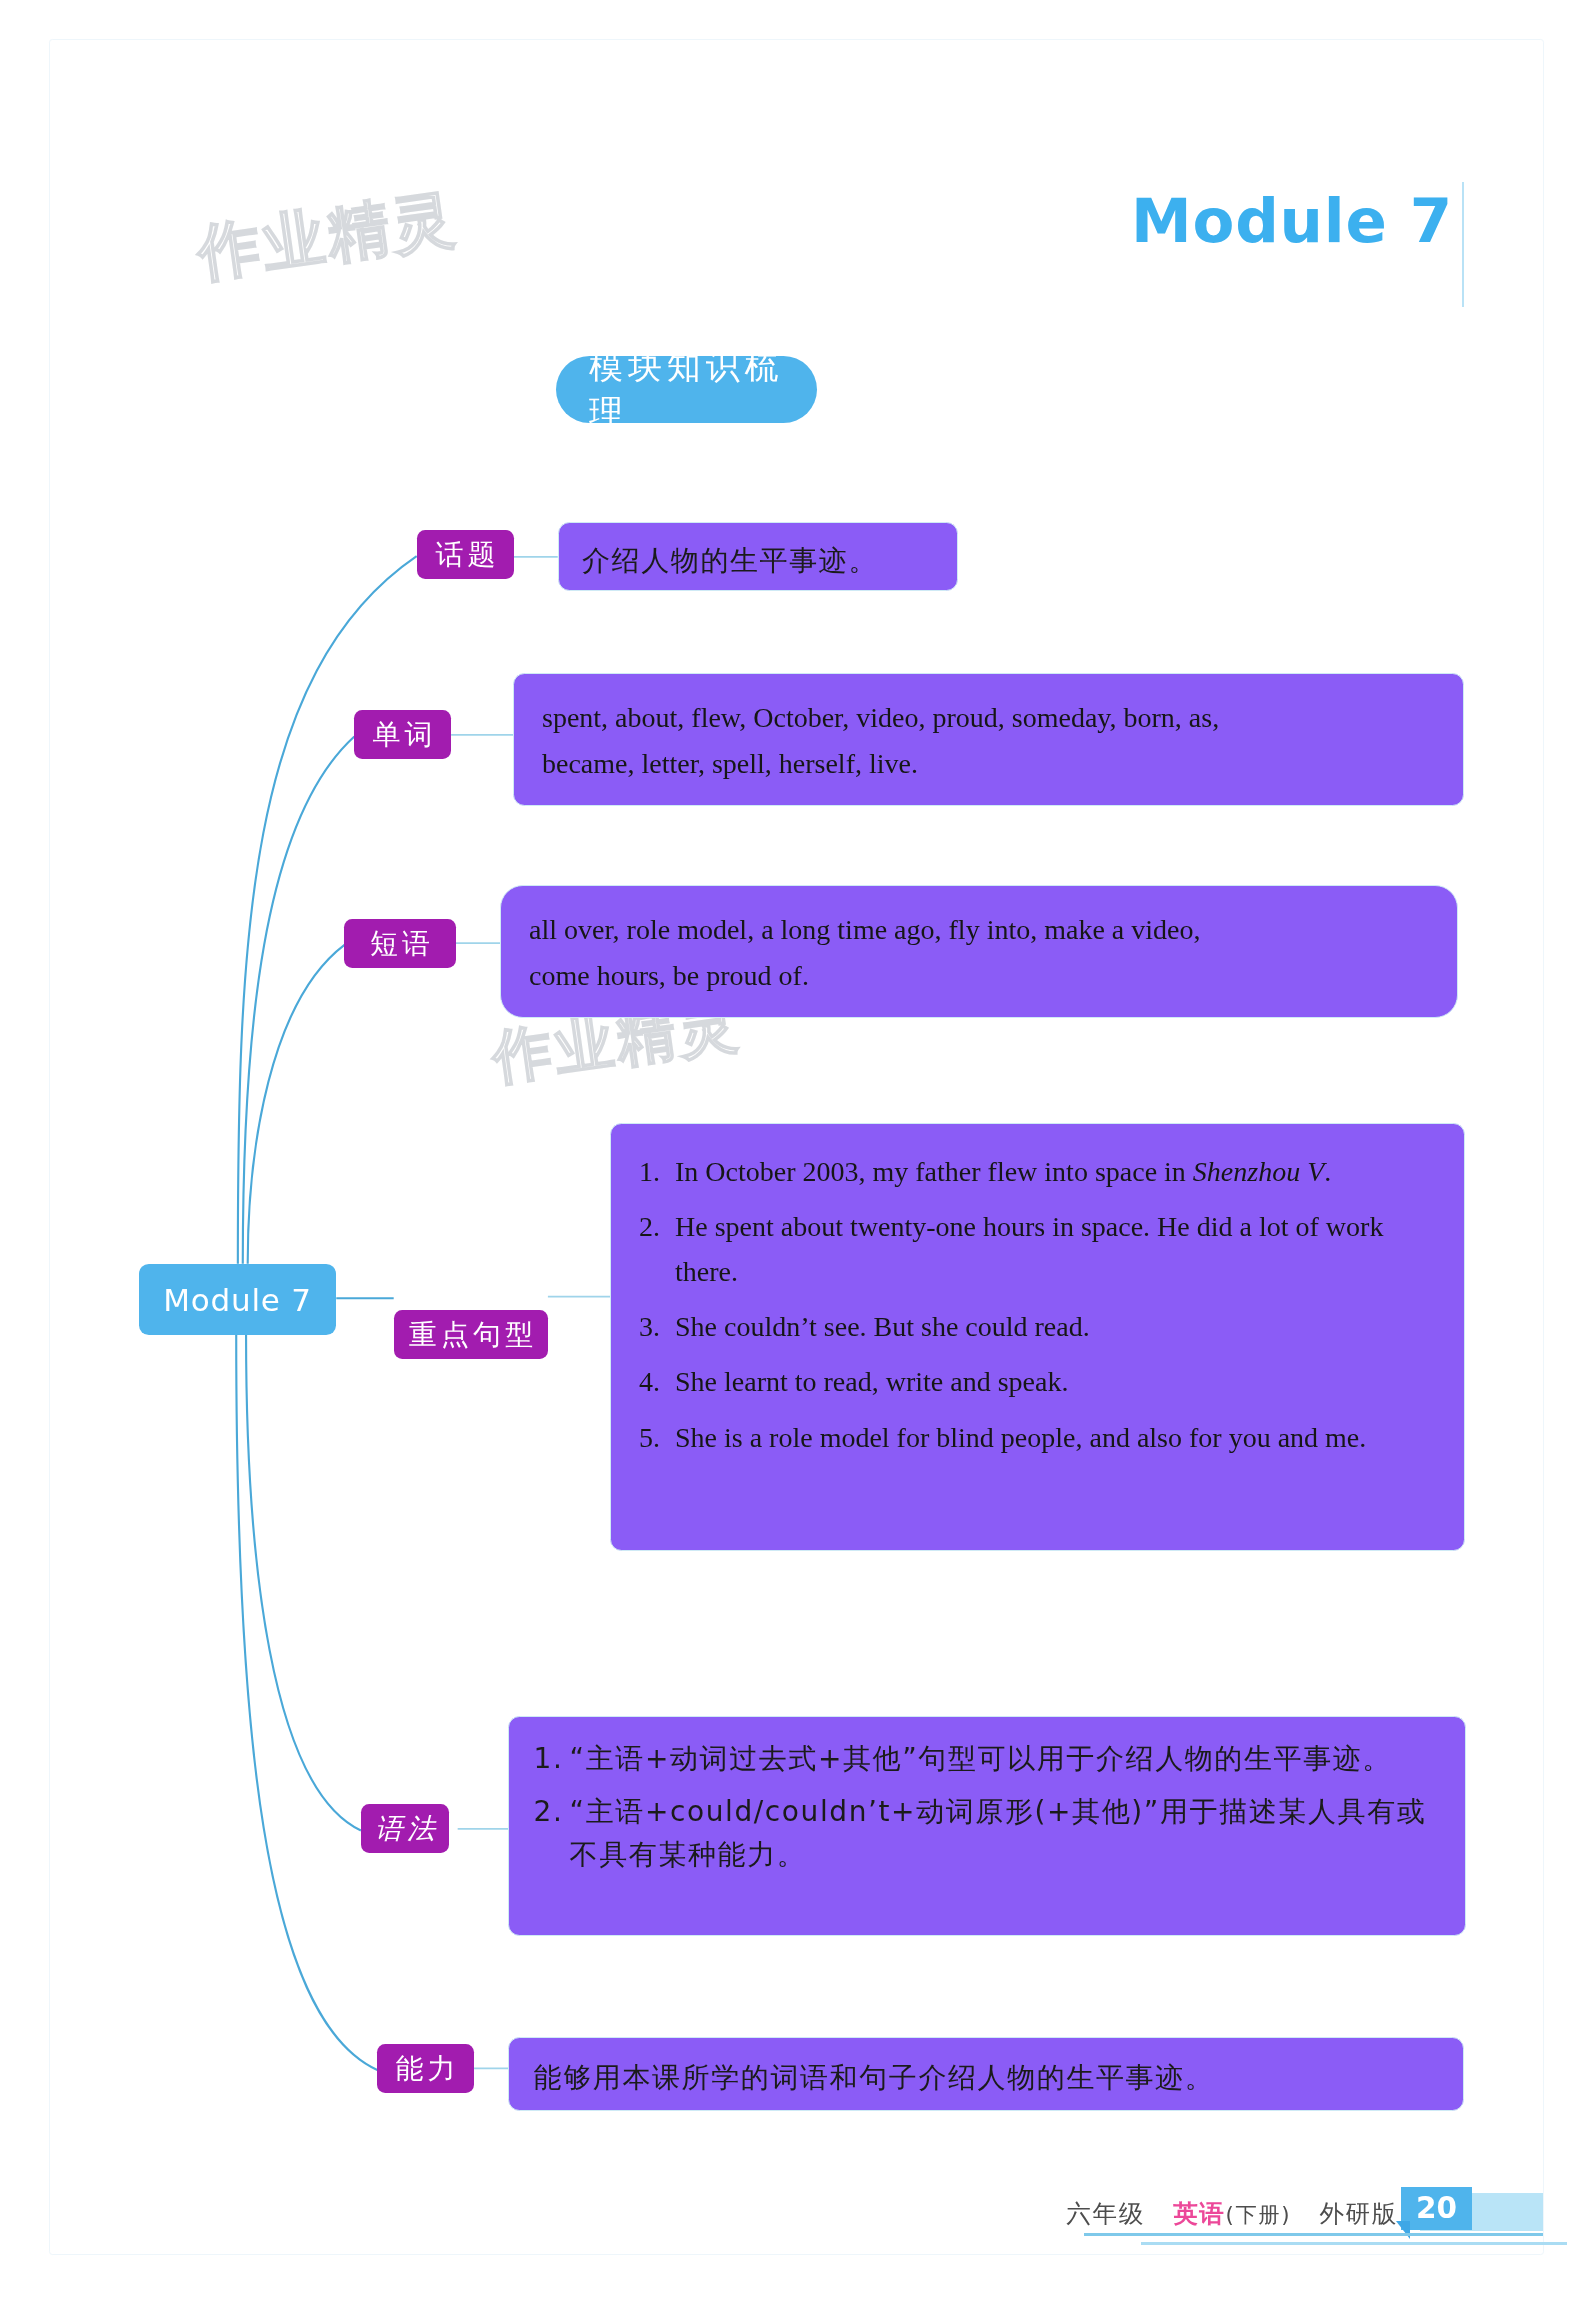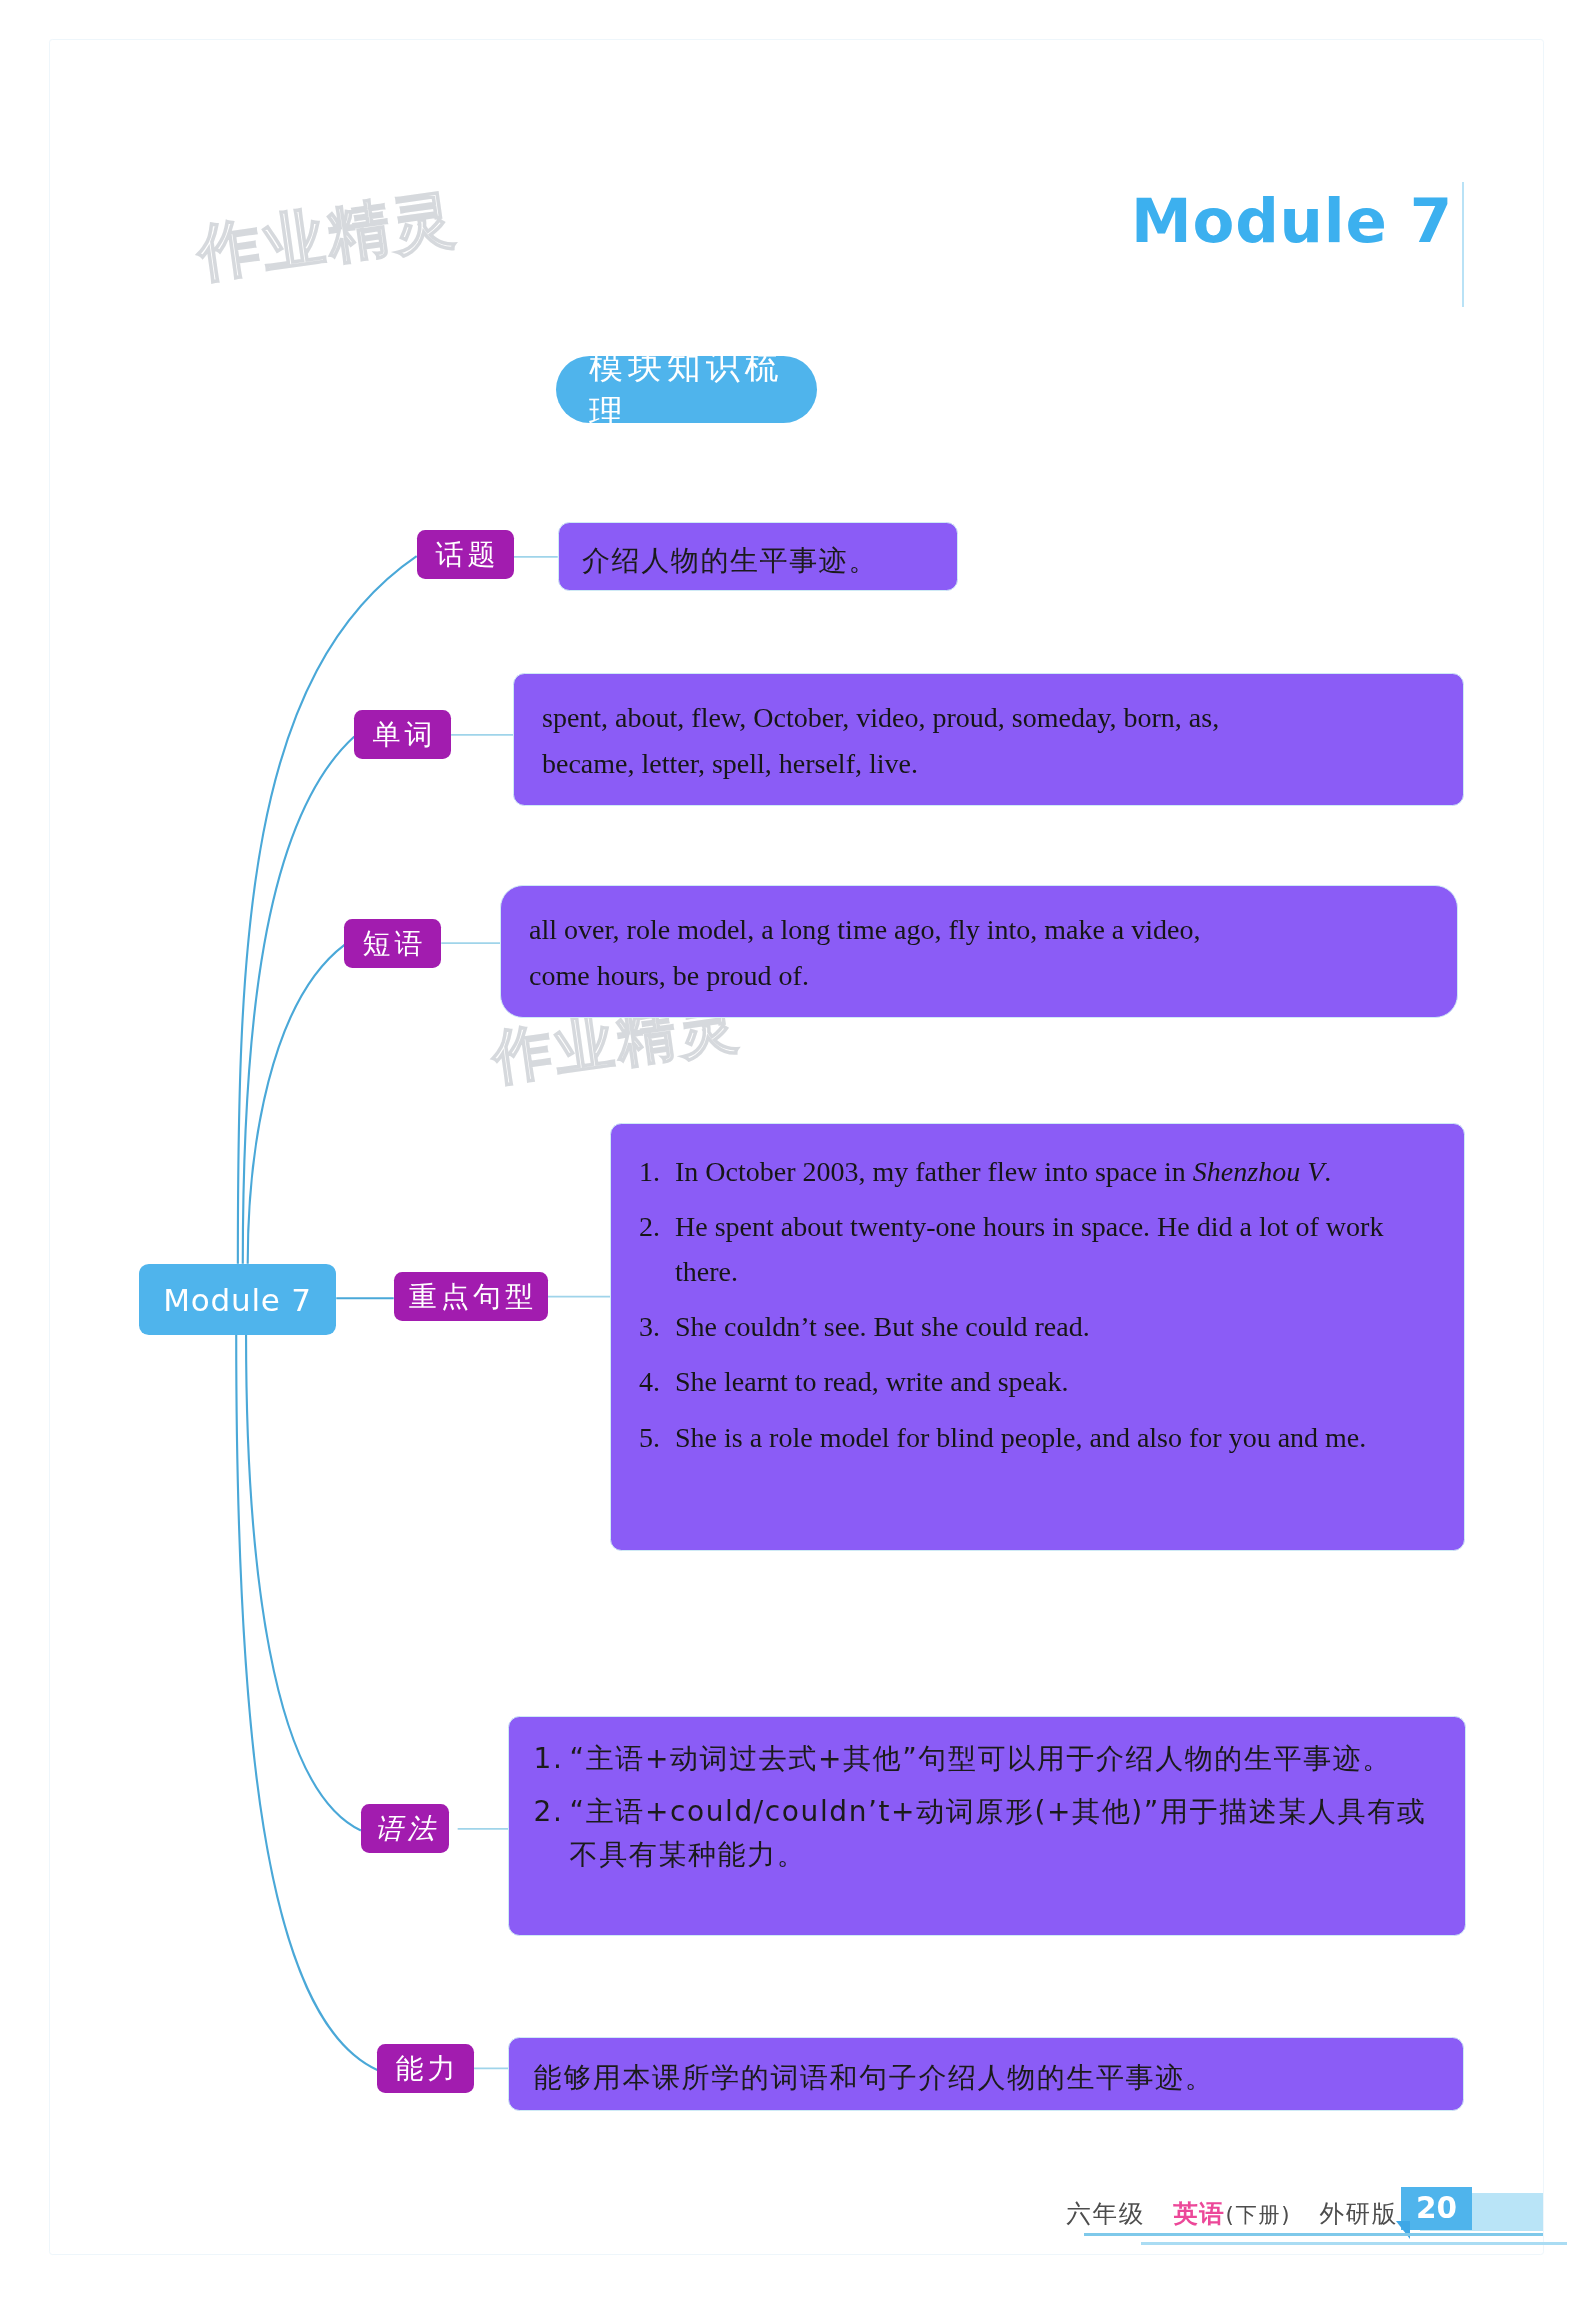--- a/index.html
+++ b/index.html
@@ -128,22 +128,22 @@
     color: #ffffff;
     font-family: "DejaVu Sans", sans-serif;
     font-size: 28px;
     letter-spacing: 4.1px;
     text-indent: 4.1px;
     height: 49px;
     box-sizing: border-box;
   }
   .lbl-topic     { left: 417px; top: 530px;  width: 97px; }
   .lbl-words     { left: 354px; top: 710px;  width: 97px; }
-  .lbl-phrases   { left: 344px; top: 919px; width: 97px; }
-  .lbl-sentences { left: 394px; top: 1272px; width: 154px; }
+  .lbl-phrases   { left: 344px; top: 919px; width: 112px; }
+  .lbl-sentences { left: 394px; top: 1310px; width: 154px; }
   .lbl-grammar   { left: 361px; top: 1804px; width: 88px; font-style: italic; }
   .lbl-ability   { left: 377px; top: 2044px; width: 97px; }
 
   
   .content-box {
     position: absolute;
     border: 1.6px solid #cfeaf5;
     border-radius: 11.5px;
     background: #8b5cf6;
     box-sizing: border-box;

